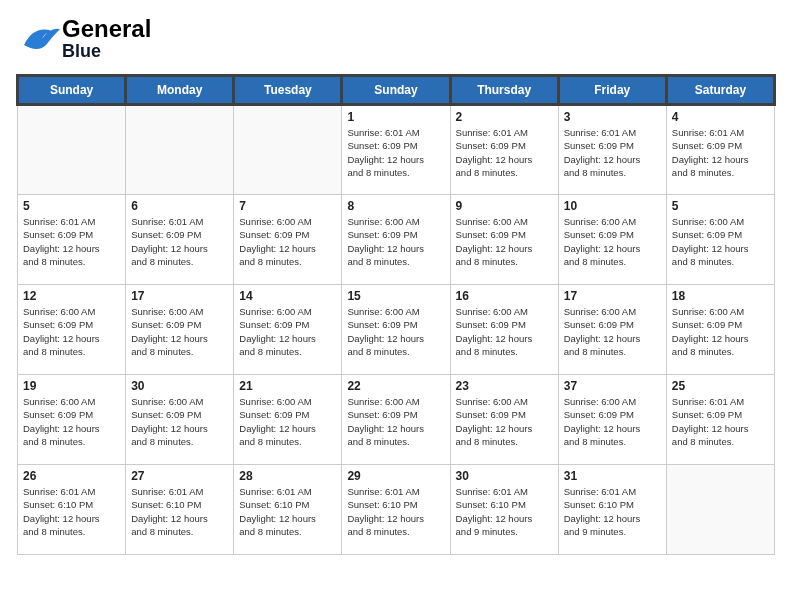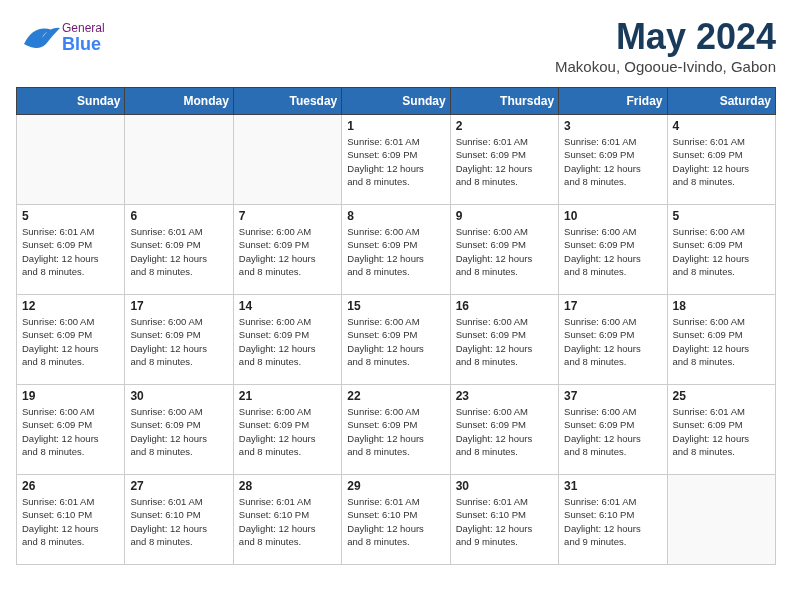--- a/index.html
+++ b/index.html
@@ -32,22 +32,22 @@
       width: 100%;
       border-collapse: collapse;
       table-layout: fixed;
     }
     .calendar th {
       background: #2a6db5;
       color: #fff;
       font-size: 12px;
       font-weight: bold;
       padding: 6px 4px;
-      text-align: right;
-      border: 1px solid #404040;
+      text-align: center;
+      border: 3px solid #404040;
     }
     .calendar td {
       border: 1px solid #ccc;
       vertical-align: top;
       padding: 4px 5px;
       min-height: 90px;
       height: 90px;
       font-size: 10px;
       color: #333;
       background: #fff;
@@ -74,47 +74,43 @@
       width: 44px;
       height: 44px;
       margin-right: 2px;
     }
     .logo-name {
       display: flex;
       flex-direction: column;
       line-height: 1.1;
     }
     .logo-general {
-      font-size: 12px;
-      font-weight: normal;
-      color: #701a75;
+      font-size: 24px;
+      font-weight: bold;
+      color: #000000;
     }
     .logo-blue-text {
       font-size: 18px;
       font-weight: bold;
-      color: #3b82f6;
+      color: #0f172a;
     }
   </style>
 </head>
 <body>
 
 <div class="header">
   <div class="logo-wrapper">
     <svg class="logo-icon" viewBox="0 0 44 44">
 
       <path d="M8 28 Q18 8 36 14 Q28 16 26 22 Q34 10 44 12 Q36 20 30 28 Q22 36 8 28Z" fill="#2a7dd4"></path>
     </svg>
     <div class="logo-name">
       <span class="logo-general">General</span>
       <span class="logo-blue-text">Blue</span>
     </div>
-  </div>
-  <div class="title-section">
-    <div class="month-year">May 2024</div>
-    <div class="location">Makokou, Ogooue-Ivindo, Gabon</div>
   </div>
 </div>
 
 <table class="calendar">
   <thead>
     <tr>
       <th>Sunday</th>
       <th>Monday</th>
       <th>Tuesday</th>
       <th>Sunday</th>

